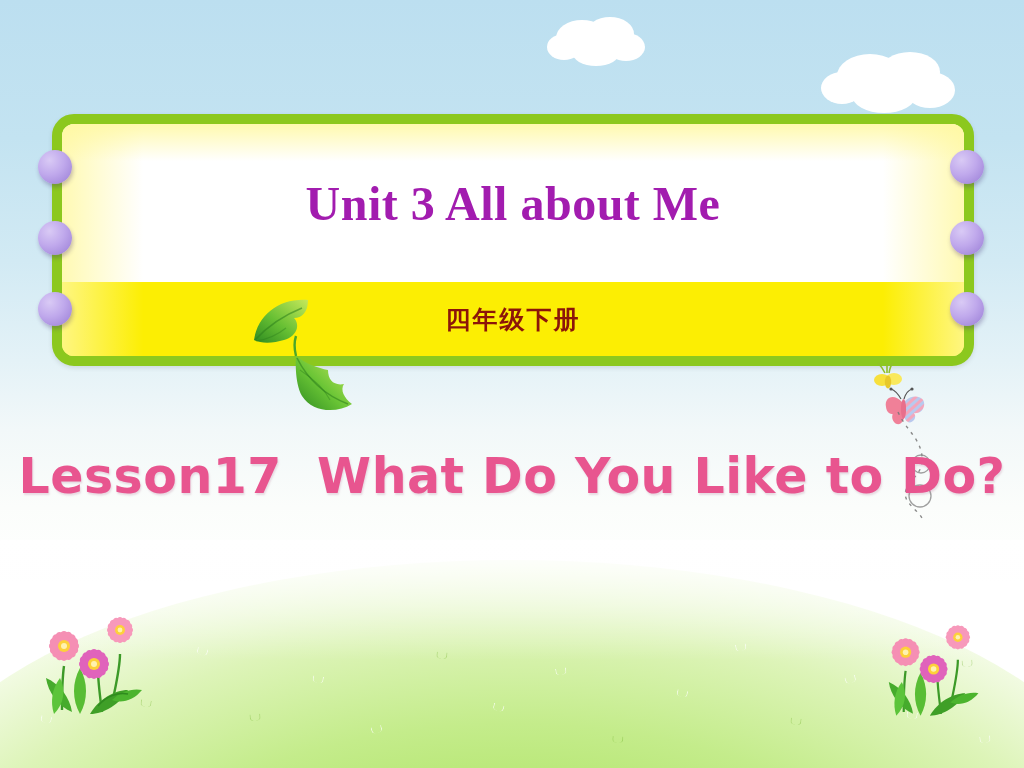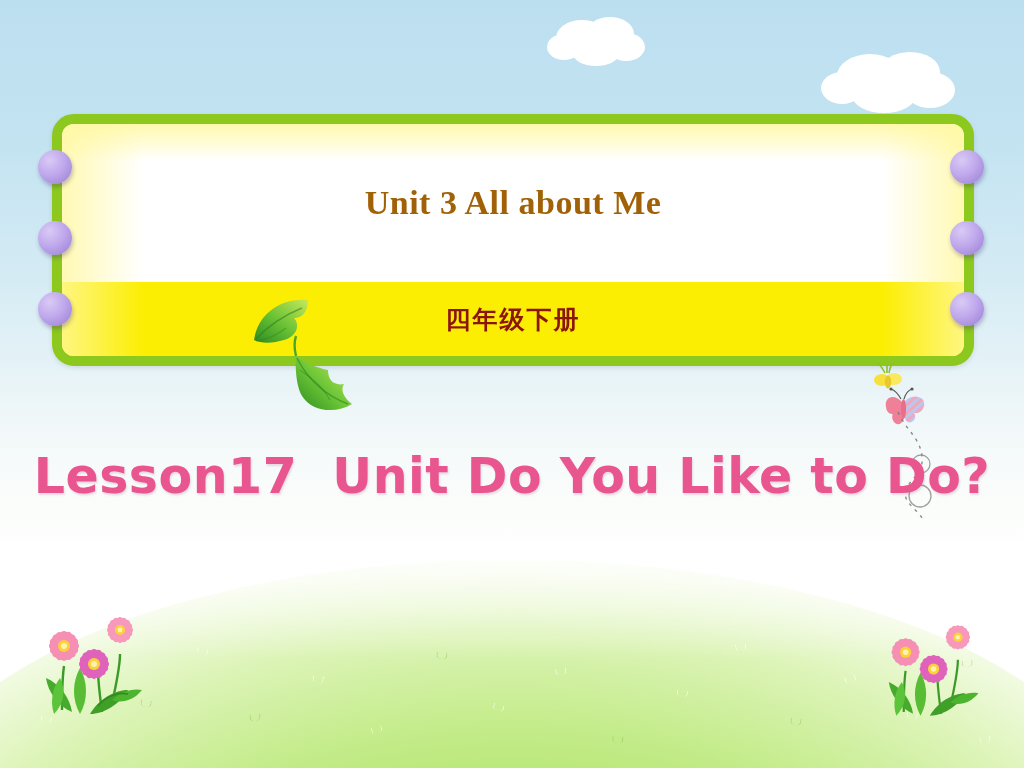--- a/index.html
+++ b/index.html
@@ -91,22 +91,22 @@
     left: 0; top: 0;
     width: 100%;
     height: 158px;
     display: flex;
     align-items: center;
     justify-content: center;
   }
   .title-main {
     font-family: "Liberation Serif", "DejaVu Serif", serif;
     font-weight: bold;
-    font-size: 34px;
-    color: #a16207;
+    font-size: 48px;
+    color: #a21caf;
     letter-spacing: .5px;
     white-space: nowrap;
     position: relative;
     z-index: 3;
   }
   .title-yellow {
     position: absolute;
     left: 0;
     top: 158px;
     width: 100%;
@@ -429,16 +429,16 @@
           <ellipse cx="66" cy="56" rx="7" ry="15" transform="rotate(67 66 56)"></ellipse>
           <ellipse cx="66" cy="56" rx="7" ry="15" transform="rotate(112 66 56)"></ellipse>
           <ellipse cx="66" cy="56" rx="7" ry="15" transform="rotate(157 66 56)"></ellipse>
         </g>
         <circle cx="66" cy="56" r="6" fill="#fdd13a"></circle>
         <circle cx="66" cy="56" r="3" fill="#fff2b0"></circle>
       </g>
     </svg>
   </div>
 
-  <div class="lesson-line">Lesson17  Unit Do You Like to Do?</div>
+  <div class="lesson-line">Lesson17  What Do You Like to Do?</div>
 
 
 </div>
 
 </body></html>

